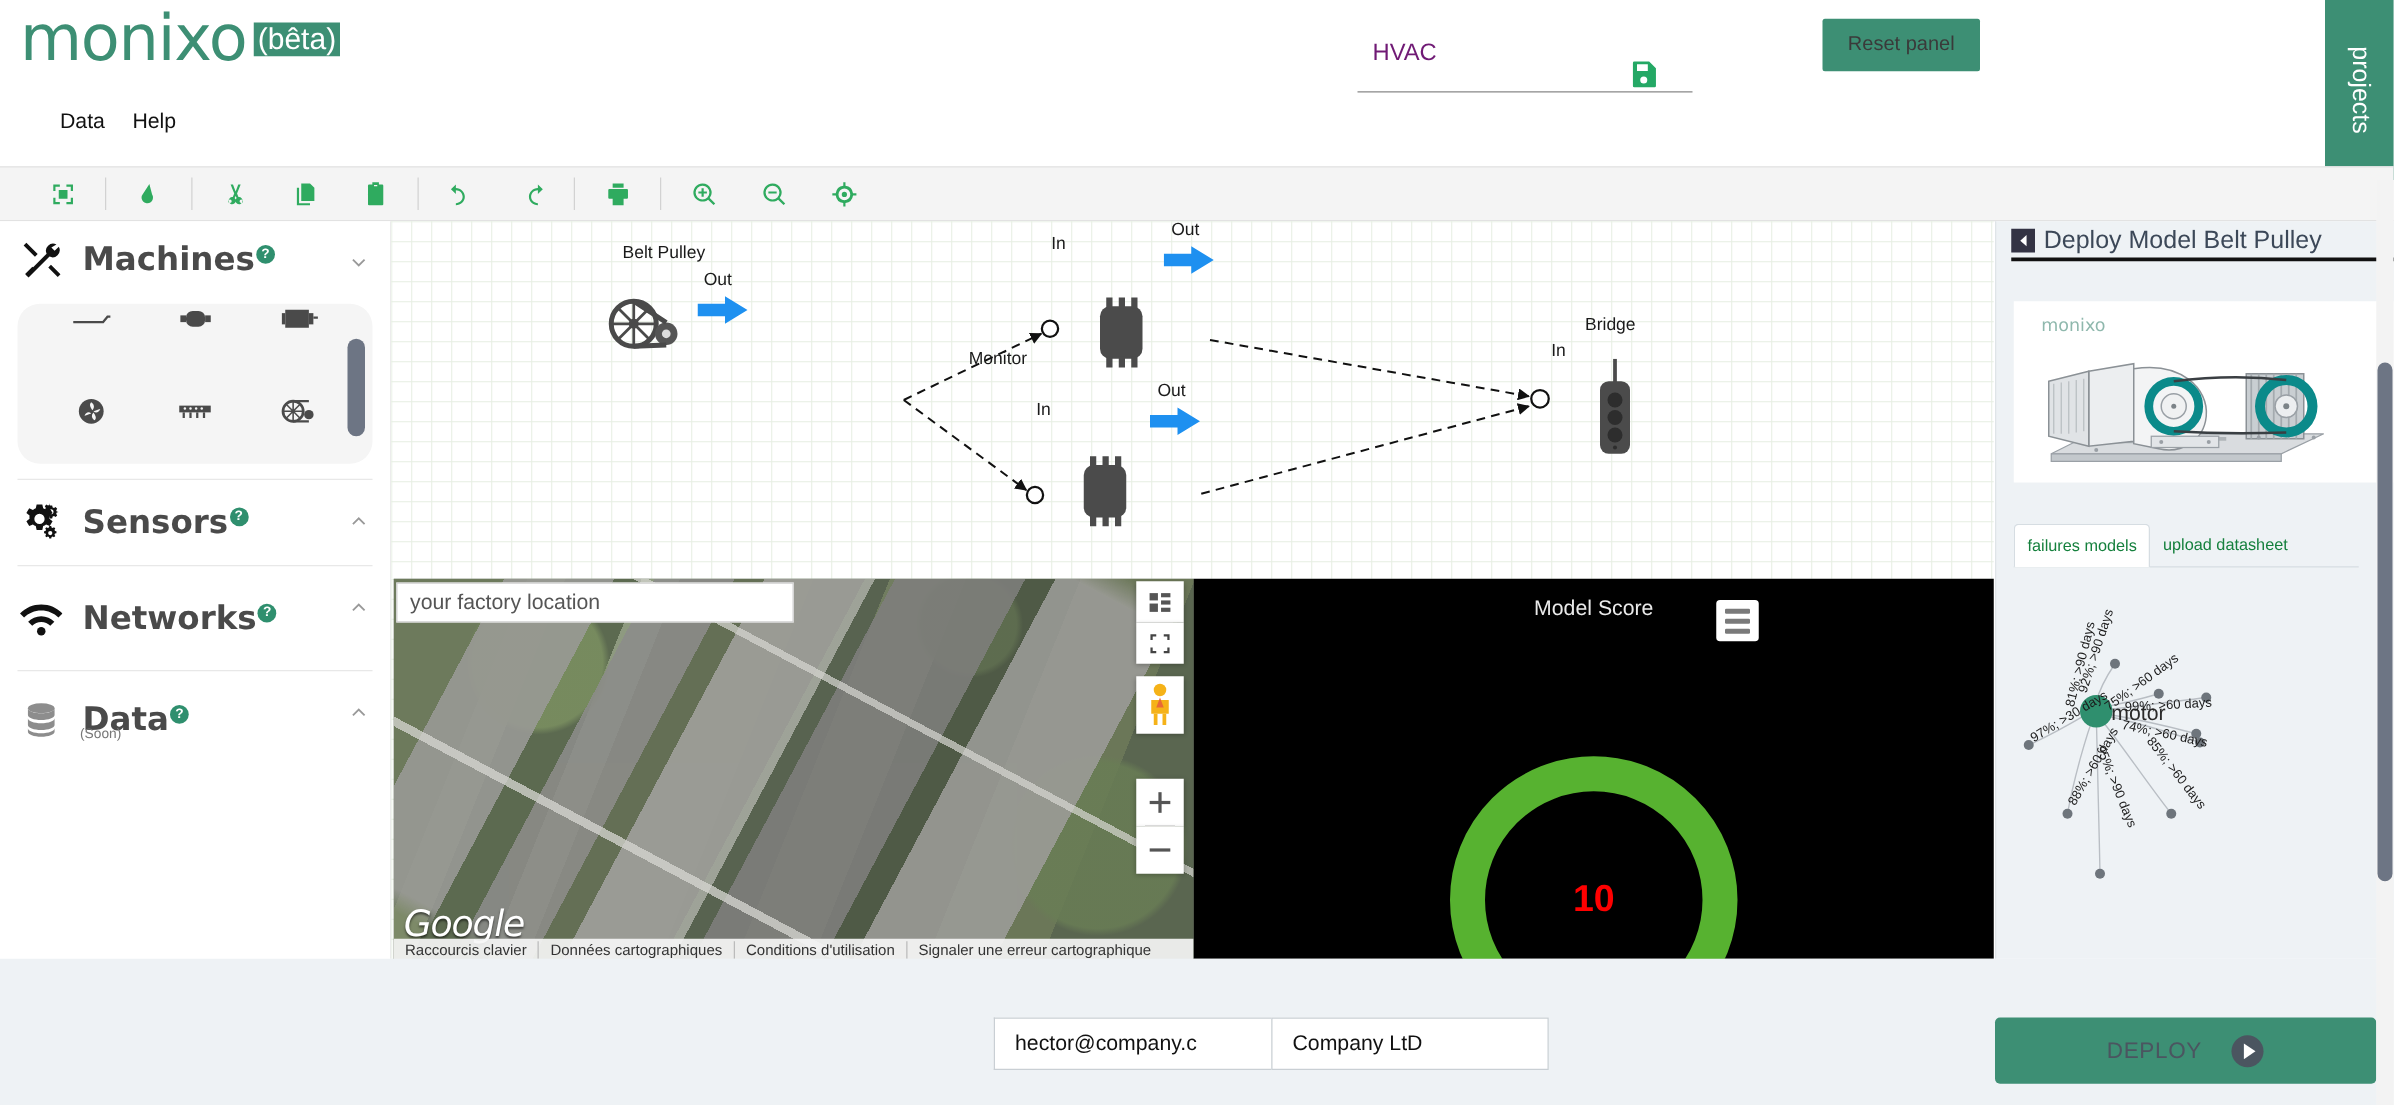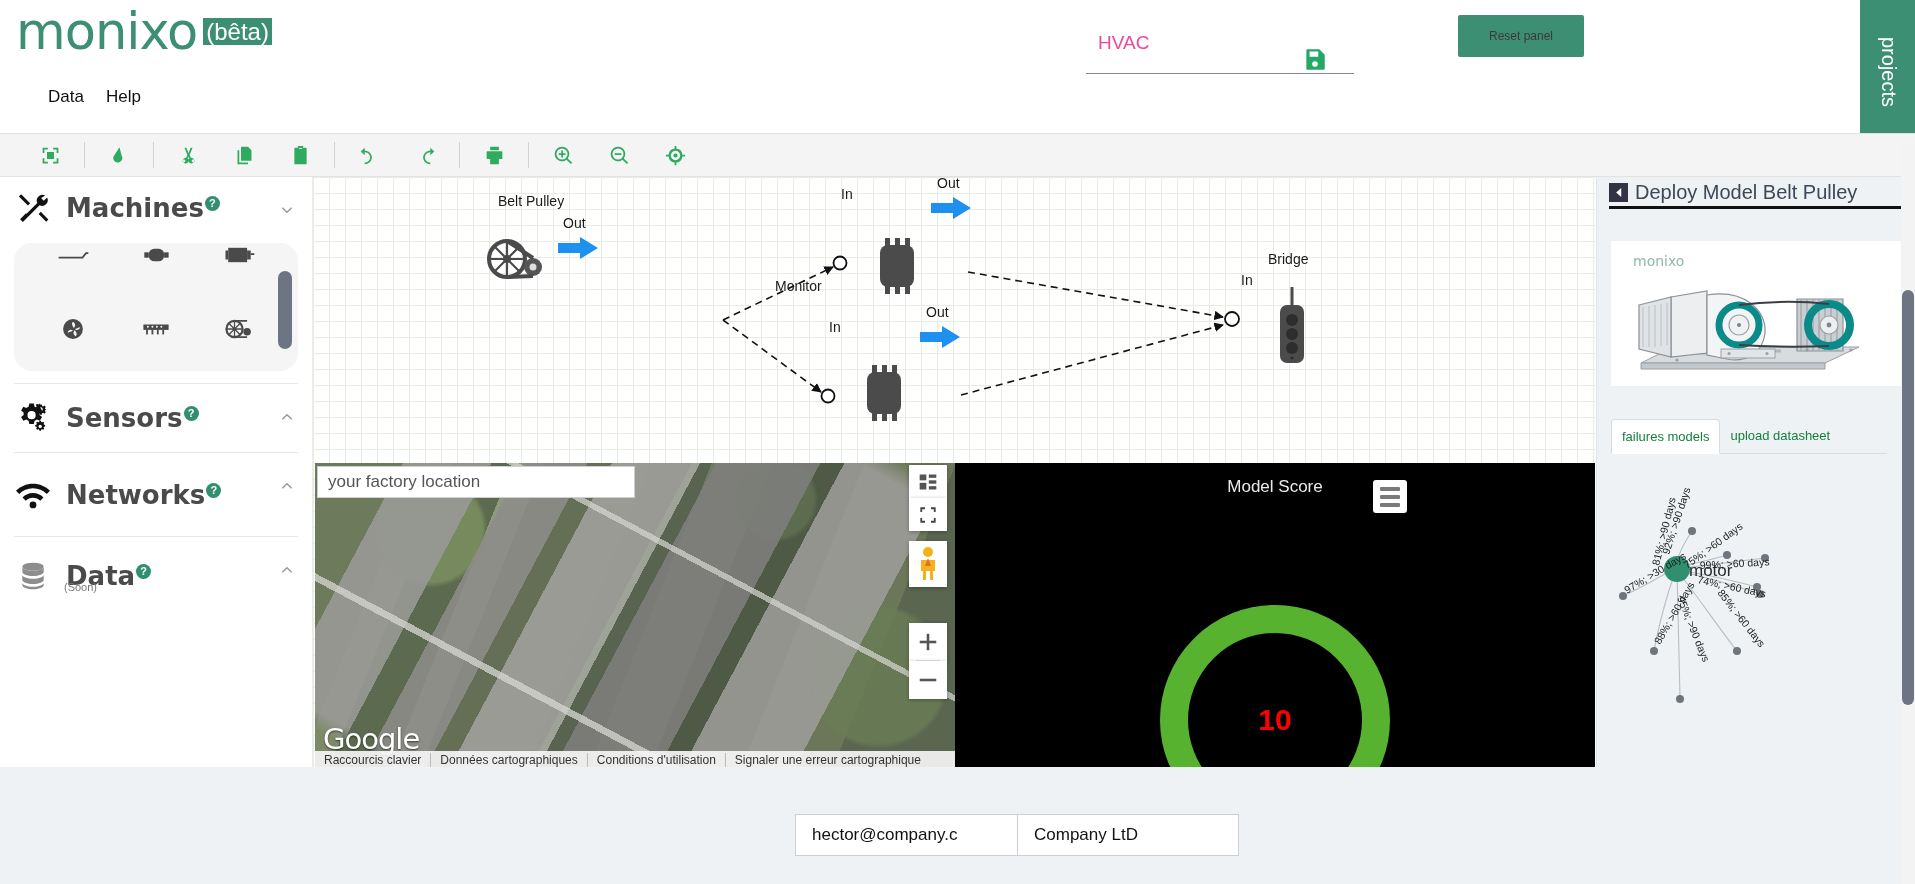--- a/index.html
+++ b/index.html
@@ -14,26 +14,26 @@
   
   .header { position:absolute; left:0; top:0; width:1860px; height:133px; background:#fff; }
   .logo-wrap { position:absolute; left:16px; top:6px; display:flex; align-items:center; gap:6px; }
   .logo-text { font-size:51px; color:#3d8f74; letter-spacing:-1px; line-height:1; font-family:"DejaVu Sans", sans-serif; font-weight:400; }
   .beta { background:#3d8f74; color:#fff; font-size:24px; padding:1px 3px; line-height:1.05; }
   .menubar { position:absolute; left:48px; top:87px; display:flex; gap:22px; }
   .menubar span { font-size:17px; color:#111; cursor:pointer; }
 
   .title-field-wrap { position:absolute; left:1086px; top:20px; width:268px; height:54px;
        border-bottom:1px solid #888; display:flex; align-items:flex-start; }
-  .title-input { border:none; outline:none; font-size:19px; color:#ec4899; width:185px;
+  .title-input { border:none; outline:none; font-size:19px; color:#701a75; width:185px;
        background:transparent; padding:12px 0 0 12px; font-family:"Liberation Sans",sans-serif; }
   .save-icon { position:absolute; right:26px; top:26px; width:26px; height:26px; cursor:pointer; }
 
   .reset-btn { position:absolute; left:1458px; top:15px; width:126px; height:42px;
-       background:#3d8f74; border:none; border-radius:2px; color:#3a3a3a; font-size:12px;
+       background:#3d8f74; border:none; border-radius:2px; color:#3a3a3a; font-size:16px;
        cursor:pointer; font-family:"Liberation Sans",sans-serif; }
 
   .projects-tab { position:absolute; right:0; top:0; width:55px; height:144px; background:#3d8f74;
        color:#fff; cursor:pointer; }
   .projects-tab span { position:absolute; left:50%; top:50%; transform:translate(-50%,-50%) rotate(90deg);
        font-size:20px; white-space:nowrap; }
 
   
   .toolbar { position:absolute; left:0; top:133px; width:1915px; height:44px; background:#f4f4f4;
        border-top:1px solid #e2e2e2; border-bottom:1px solid #e2e2e2; display:flex; align-items:center; }
@@ -110,21 +110,21 @@
        font-size:17px; color:#555; font-family:"Liberation Sans",sans-serif; background:transparent; }
   .map-ctl { position:absolute; background:#fff; box-shadow:0 1px 4px rgba(0,0,0,.3); cursor:pointer;
        display:flex; align-items:center; justify-content:center; }
   .map-type { right:8px; top:2px; width:38px; height:33px; }
   .map-full { right:8px; top:35px; width:38px; height:33px; }
   .map-pegman { right:8px; top:78px; width:38px; height:46px; }
   .map-zi { right:8px; top:160px; width:38px; height:38px; }
   .map-zo { right:8px; top:198px; width:38px; height:38px; }
   .map-zsep { position:absolute; right:15px; top:197px; width:24px; height:1px; background:#e1e1e1; }
   .gmark { position:absolute; left:8px; bottom:12px; font-size:29px; color:#fff;
-       font-family:"DejaVu Sans",sans-serif; text-shadow:0 1px 2px rgba(0,0,0,.6); letter-spacing:-1px; }
+       font-family:"DejaVu Sans",sans-serif; text-shadow:0 1px 2px rgba(0,0,0,.6); letter-spacing:-1px;font-style:italic; }
   .map-attrib { position:absolute; left:0; bottom:0; width:640px; height:17px;
        background:rgba(245,245,245,.92); display:flex; align-items:center; font-size:12px; color:#333; }
   .map-attrib span { padding:0 9px; border-right:1px solid #bbb; white-space:nowrap; cursor:pointer; }
   .map-attrib span:last-child { border-right:none; }
 
   
   .score { position:absolute; left:955px; top:463px; width:640px; height:304px; background:#000; }
   .score-title { position:absolute; left:0; right:0; top:14px; text-align:center; font-size:17px;
        color:#eaeaea; }
   .score-menu { position:absolute; left:1373px; top:480px; width:34px; height:33px; background:#fff;
@@ -646,19 +646,26 @@
 
     <div class="rp-scroll"></div>
   </div>
 
   <div class="bottom">
     <div class="form-row">
       <input class="fi-email" type="text" value="hector@company.c" style="">
       <input class="fi-company" type="text" value="Company LtD" style="">
     </div>
 
+    <button class="deploy-btn">
+      <span>DEPLOY</span>
+      <svg width="28" height="28" viewBox="0 0 24 24">
+        <circle cx="12" cy="12" r="11" fill="#4b5560"></circle>
+        <path d="M9.5 6.6 17.5 12 9.5 17.4z" fill="#fff"></path>
+      </svg>
+    </button>
   </div>
 
   <div class="vscroll-track">
     <div class="vscroll-thumb"></div>
   </div>
 
 </div>
 
 </body></html>

